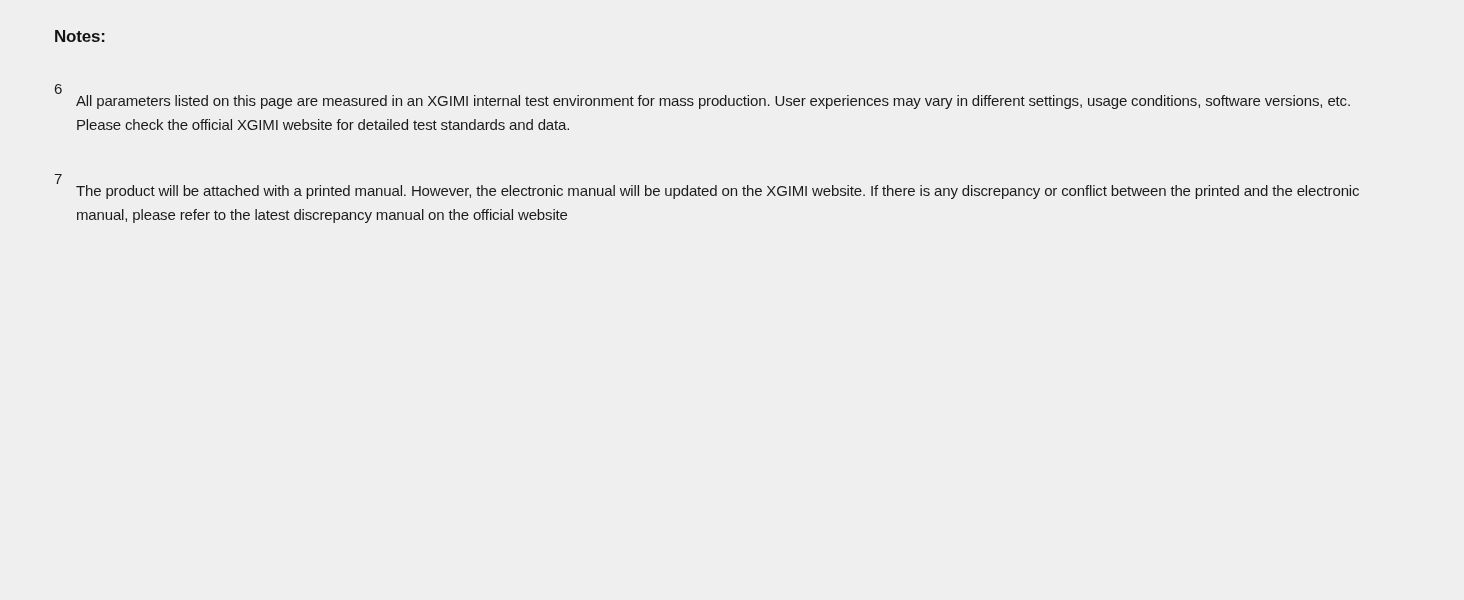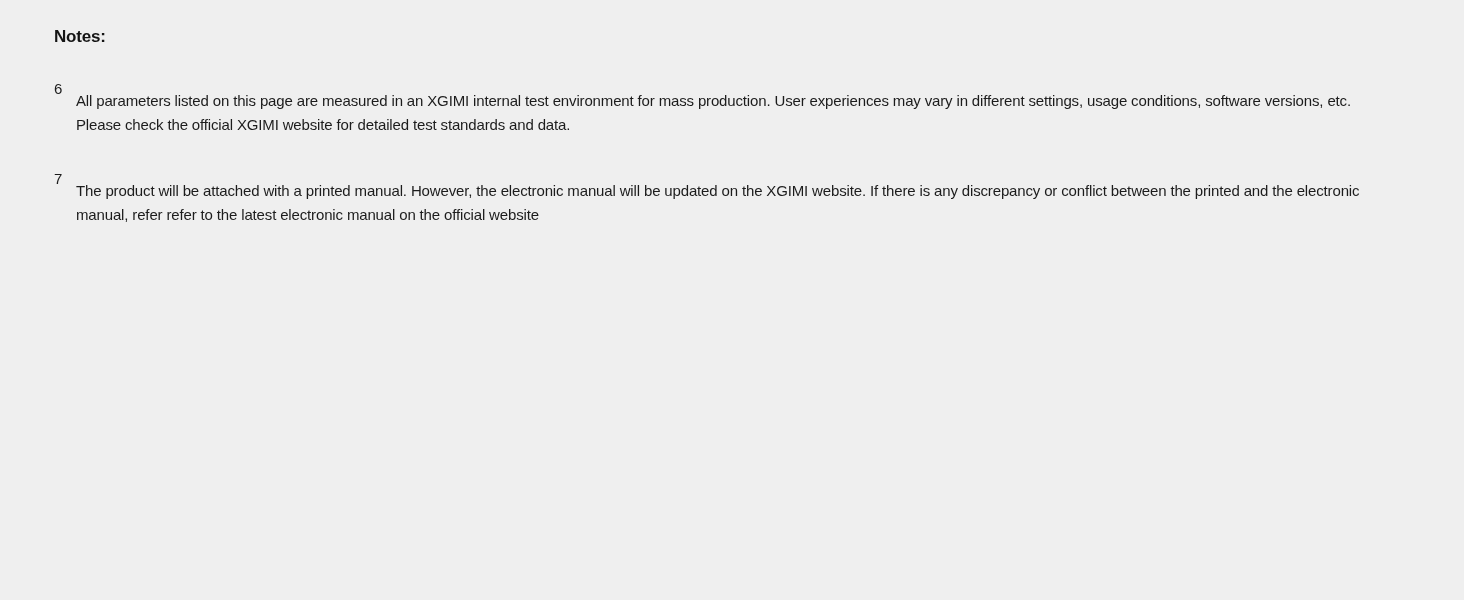--- a/index.html
+++ b/index.html
@@ -49,15 +49,15 @@
 <div class="page">
   <div class="notes-title">Notes:</div>
 
   <div class="note-item">
     <span class="note-number">6</span>
     <span class="note-text">All parameters listed on this page are measured in an XGIMI internal test environment for mass production. User experiences may vary in different settings, usage conditions, software versions, etc. Please check the official XGIMI website for detailed test standards and data.</span>
   </div>
 
   <div class="note-item">
     <span class="note-number">7</span>
-    <span class="note-text">The product will be attached with a printed manual. However, the electronic manual will be updated on the XGIMI website. If there is any discrepancy or conflict between the printed and the electronic manual, refer refer to the latest electronic manual on the official website</span>
+    <span class="note-text">The product will be attached with a printed manual. However, the electronic manual will be updated on the XGIMI website. If there is any discrepancy or conflict between the printed and the electronic manual, please refer to the latest discrepancy manual on the official website</span>
   </div>
 </div>
 
 </body></html>

